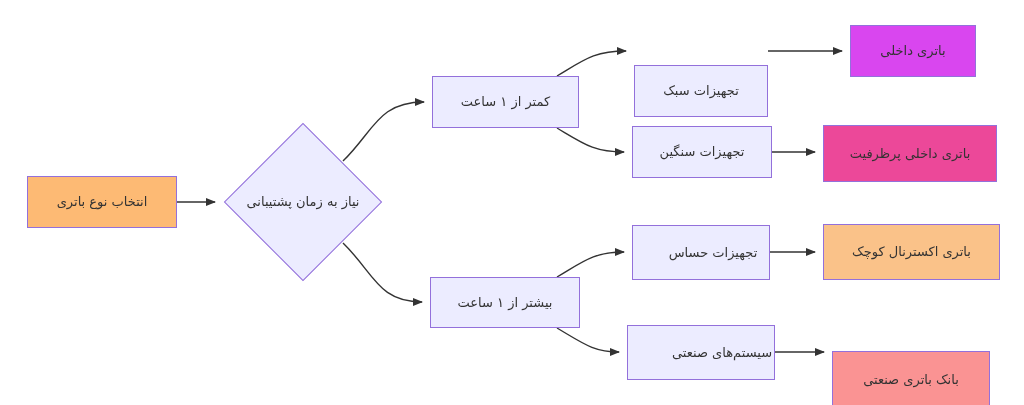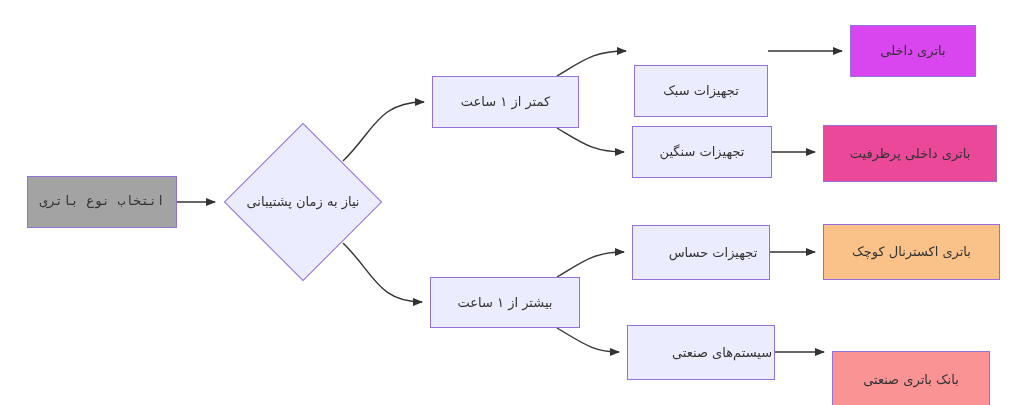--- a/index.html
+++ b/index.html
@@ -83,21 +83,21 @@
     <path class="edge" d="M557,76 C584,60 594,51 626,51" marker-end="url(#arrow)" style="stroke: rgb(51, 51, 51);"></path>
     <path class="edge" d="M557,128 C584,144 594,152 624,152" marker-end="url(#arrow)" style="stroke: rgb(51, 51, 51);"></path>
     <path class="edge" d="M557,277 C584,261 594,252 624,252" marker-end="url(#arrow)" style="stroke: rgb(51, 51, 51);"></path>
     <path class="edge" d="M557,328 C584,344 594,352 619,352" marker-end="url(#arrow)" style="stroke: rgb(51, 51, 51);"></path>
     <path class="edge" d="M768,51 H842" marker-end="url(#arrow)" style="stroke: rgb(51, 51, 51);"></path>
     <path class="edge" d="M772,152 H815" marker-end="url(#arrow)" style="stroke: rgb(51, 51, 51);"></path>
     <path class="edge" d="M770,252 H815" marker-end="url(#arrow)" style="stroke: rgb(51, 51, 51);"></path>
     <path class="edge" d="M775,352 H824" marker-end="url(#arrow)" style="stroke: rgb(51, 51, 51);"></path>
   </svg>
 
-  <div class="node n-start" style="background-color: #a3a3a3; border-color: rgb(147, 112, 219); font-family: Liberation Mono, monospace;">
+  <div class="node n-start" style="background-color: #fdba74; border-color: rgb(147, 112, 219);">
     <span dir="rtl">انتخاب نوع باتری</span>
   </div>
 
   <div class="node n-diamond" style="background-color: rgb(236, 236, 255); border-color: rgb(147, 112, 219);">
     <span dir="rtl">نیاز به زمان پشتیبانی</span>
   </div>
 
   <div class="node n-lt1h" style="background-color: rgb(236, 236, 255); border-color: rgb(147, 112, 219);">
     <span dir="rtl">کمتر از ۱ ساعت</span>
   </div>

